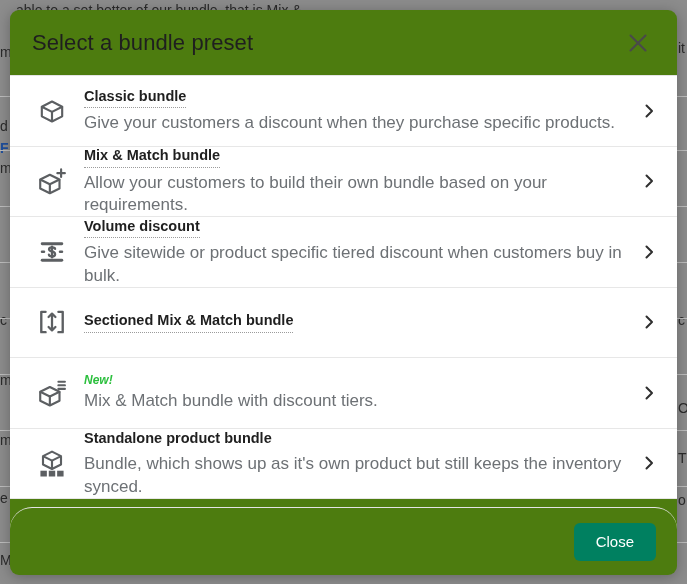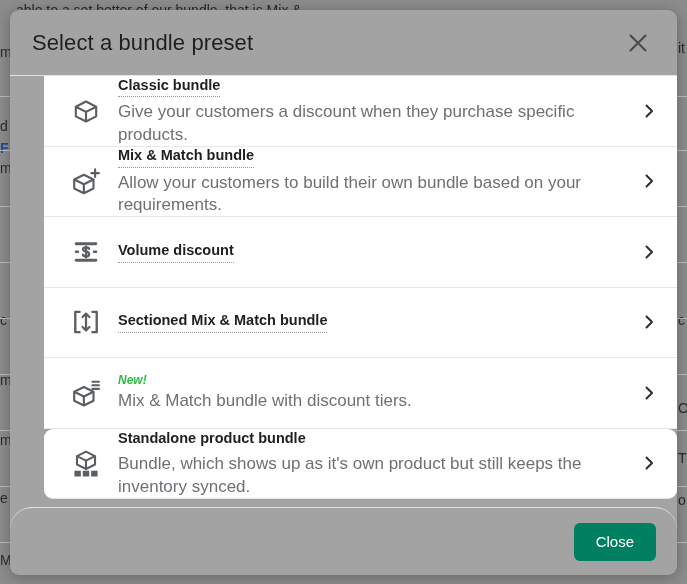--- a/index.html
+++ b/index.html
@@ -36,21 +36,21 @@
     background: #bdbdbd;
   }
 
   
   .modal {
     position: absolute;
     left: 10px;
     top: 10px;
     width: 667px;
     height: 565px;
-    background: #a3a3a3;
+    background: #4d7c0f;
     border-radius: 9px;
     box-shadow: 0 2px 14px rgba(0,0,0,0.28);
     display: flex;
     flex-direction: column;
     overflow: hidden;
   }
 
   
   .modal-header {
     height: 66px;
@@ -84,23 +84,22 @@
     overflow: hidden;
   }
   .preset-row {
     display: flex;
     align-items: center;
     height: 70.5px;
     padding: 0 20px 0 20px;
     border-bottom: 1px solid #e7e7e7;
     cursor: pointer;
     background: #fff;
-    margin-left: 34px;
-  }
-  .preset-row:last-child { border-bottom: 1px solid #e7e7e7; border-radius: 9px; }
+  }
+  .preset-row:last-child { border-bottom: 1px solid #e7e7e7; }
 
   .row-icon {
     flex: 0 0 44px;
     width: 44px;
     height: 44px;
     display: flex;
     align-items: center;
     justify-content: center;
     color: #5c5f62;
   }
@@ -256,20 +255,21 @@
       <div class="preset-row">
         <div class="row-icon">
           <svg width="30" height="30" viewBox="0 0 28 28">
             <use href="#ico-discount-dollar-icon"></use>
           </svg>
         </div>
         <div class="row-body">
           <div class="row-title-line">
             <span class="row-title">Volume discount</span>
           </div>
+          <div class="row-desc">Give sitewide or product specific tiered discount when customers buy in bulk.</div>
         </div>
         <div class="row-chevron">
           <svg width="16" height="16" viewBox="0 0 16 16">
             <path d="M5.5 2.5 L11 8 L5.5 13.5" fill="none" stroke="currentColor" stroke-width="2" stroke-linecap="round" stroke-linejoin="round"></path>
           </svg>
         </div>
       </div>
       <div class="preset-row">
         <div class="row-icon">
           <svg width="30" height="30" viewBox="0 0 28 28">

